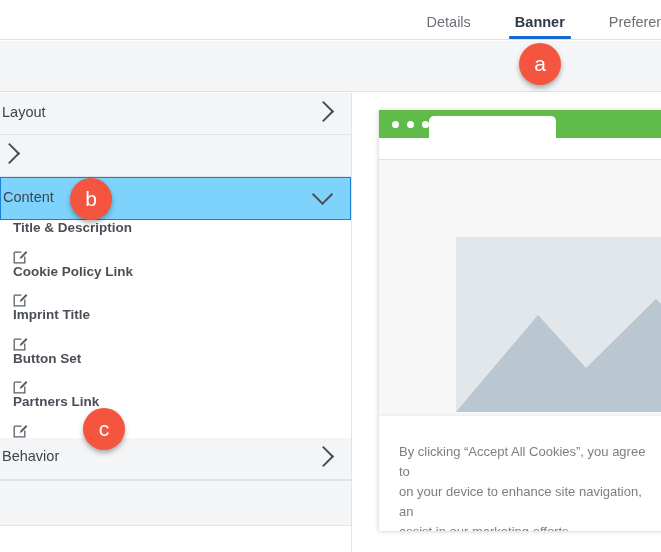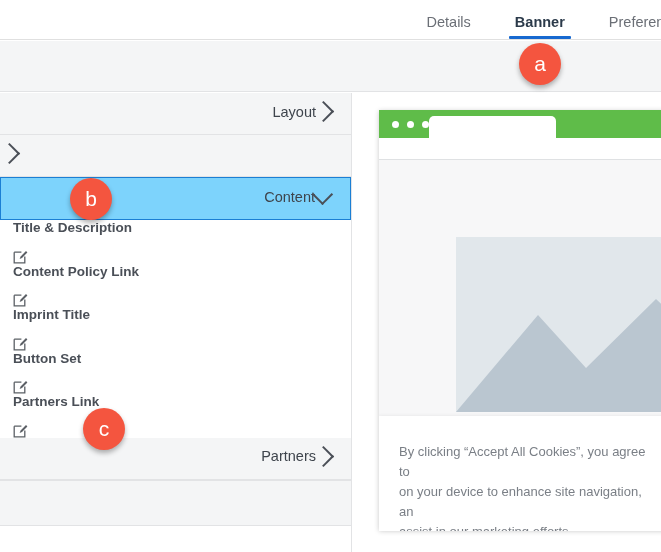--- a/index.html
+++ b/index.html
@@ -82,21 +82,20 @@
   .acc-row {
     position: relative;
     height: 42px;
     background: #f4f5f6;
     border-bottom: 1px solid #e2e3e5;
     display: flex;
     align-items: center;
     padding: 0 14px 4px 2px;
     box-sizing: border-box;
     cursor: pointer;
-    text-align: right;
   }
   .acc-row .acc-label {
     font-size: 14.5px;
     color: #3d4busy;
     color: #3e444c;
     flex: 1;
   }
   .acc-row.selected {
     border: 1px solid #1b7fd4;
     background: #7dd3fc;
@@ -281,21 +280,21 @@
 
       <div class="content-item">
         <span class="ci-label">Title &amp; Description</span>
         <svg class="edit-icon" viewBox="0 0 16 16">
           <path d="M1.2 4.2 h7.2 M1.2 4.2 v10.6 h10.6 v-6.4" fill="none" stroke="#3f444b" stroke-width="1.3"></path>
           <path d="M6.6 10.9 l1.0-2.4 l5.4-5.4 l1.4 1.4 l-5.4 5.4 z" fill="#3f444b"></path>
         </svg>
       </div>
 
       <div class="content-item">
-        <span class="ci-label">Content Policy Link</span>
+        <span class="ci-label">Cookie Policy Link</span>
         <svg class="edit-icon" viewBox="0 0 16 16">
           <path d="M1.2 4.2 h7.2 M1.2 4.2 v10.6 h10.6 v-6.4" fill="none" stroke="#3f444b" stroke-width="1.3"></path>
           <path d="M6.6 10.9 l1.0-2.4 l5.4-5.4 l1.4 1.4 l-5.4 5.4 z" fill="#3f444b"></path>
         </svg>
       </div>
 
       <div class="content-item">
         <span class="ci-label">Imprint Title</span>
         <svg class="edit-icon" viewBox="0 0 16 16">
           <path d="M1.2 4.2 h7.2 M1.2 4.2 v10.6 h10.6 v-6.4" fill="none" stroke="#3f444b" stroke-width="1.3"></path>
@@ -315,21 +314,21 @@
         <span class="ci-label">Partners Link</span>
         <svg class="edit-icon" viewBox="0 0 16 16">
           <path d="M1.2 4.2 h7.2 M1.2 4.2 v10.6 h10.6 v-6.4" fill="none" stroke="#3f444b" stroke-width="1.3"></path>
           <path d="M6.6 10.9 l1.0-2.4 l5.4-5.4 l1.4 1.4 l-5.4 5.4 z" fill="#3f444b"></path>
         </svg>
       </div>
 
     </div>
 
     <div class="acc-row">
-      <span class="acc-label">Partners</span>
+      <span class="acc-label">Behavior</span>
       <span class="chev"></span>
     </div>
 
     <div class="acc-tail"></div>
   </div>
 
   <div class="preview">
     <div class="browser">
 
       <div class="browser-chrome">

